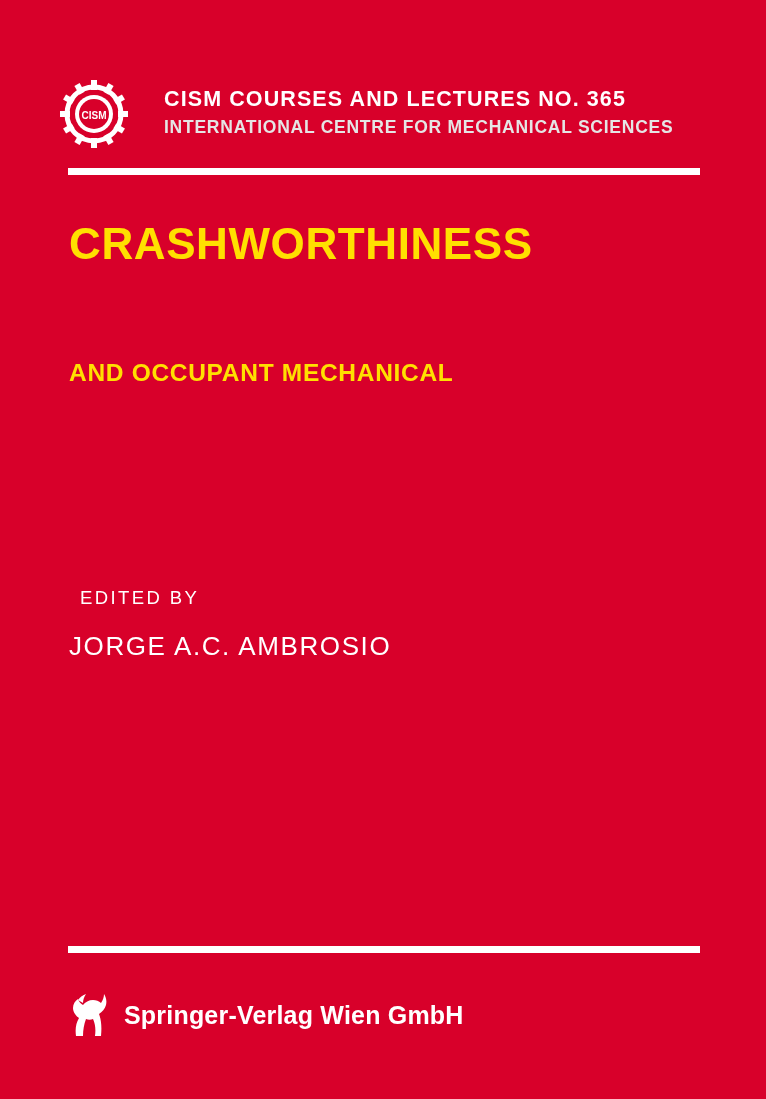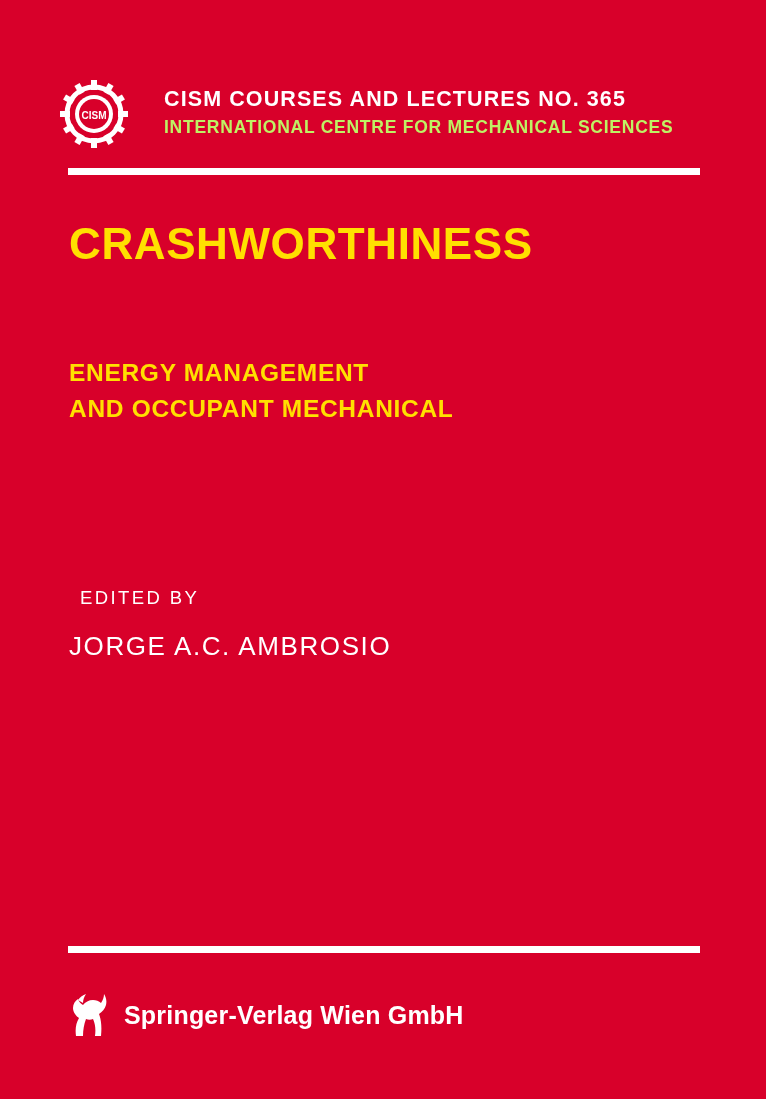--- a/index.html
+++ b/index.html
@@ -39,21 +39,21 @@
   }
   .series-line1 {
     color: #ffffff;
     font-size: 21.5px;
     font-weight: bold;
     letter-spacing: 1.1px;
     line-height: 30px;
     white-space: nowrap;
   }
   .series-line2 {
-    color: #bef264;
+    color: #e5e5e5;
     font-size: 17.5px;
     font-weight: bold;
     letter-spacing: 0.75px;
     line-height: 26px;
     white-space: nowrap;
   }
   
   .rule {
     position: absolute;
     background: #ffffff;
@@ -175,21 +175,20 @@
       <div class="series-line2">INTERNATIONAL CENTRE FOR MECHANICAL SCIENCES</div>
     </div>
   </div>
 
   <div class="rule rule-top"></div>
   <div class="rule rule-bottom"></div>
 
   <div class="main-title">CRASHWORTHINESS</div>
 
   <div class="subtitle">
-    <div>ENERGY MANAGEMENT</div>
     <div>AND OCCUPANT MECHANICAL</div>
   </div>
 
   <div class="edited-by">EDITED BY</div>
   <div class="editor-name">JORGE A.C. AMBROSIO</div>
 
   <div class="publisher">
     <div class="springer-logo">
       <svg viewBox="0 0 42 44" width="42" height="44" aria-hidden="true">
         <g fill="#ffffff">

